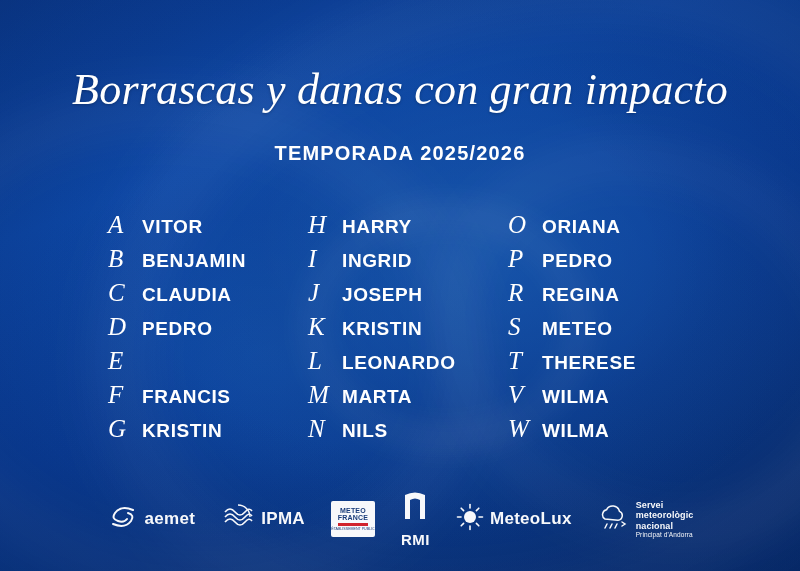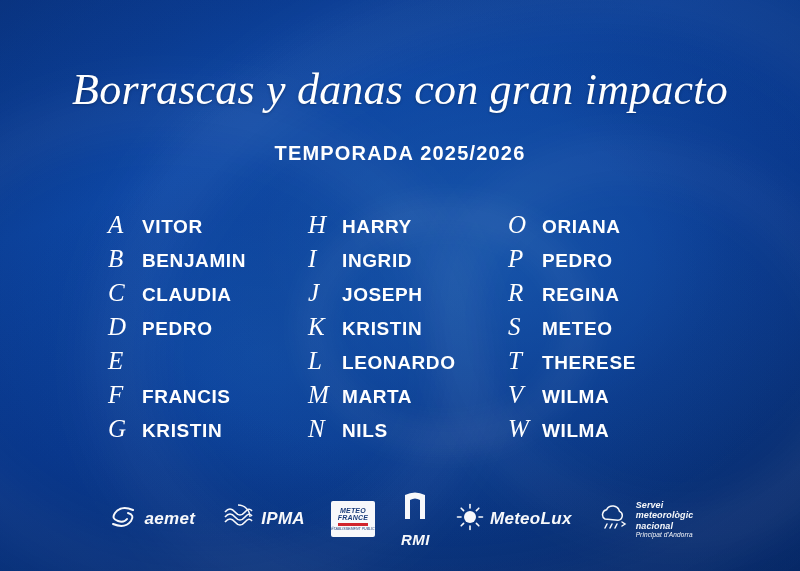--- a/index.html
+++ b/index.html
@@ -114,21 +114,20 @@
     align-items: center;
     justify-content: center;
     gap: 26px;
     opacity: 0.97;
   }
   .logo {
     display: flex;
     align-items: center;
     gap: 6px;
     color: #ffffff;
-    font-style: italic;
   }
   .logo .lg-text {
     font-size: 17px;
     font-weight: 700;
     letter-spacing: 0.3px;
     color: #ffffff;
     white-space: nowrap;
   }
   .logo .lg-text.small { font-size: 9px; font-weight: 700; line-height: 1.15; letter-spacing: 0.1px; }
   .logo .lg-text.tiny { font-size: 6.5px; font-weight: 400; letter-spacing: 0.1px; }

